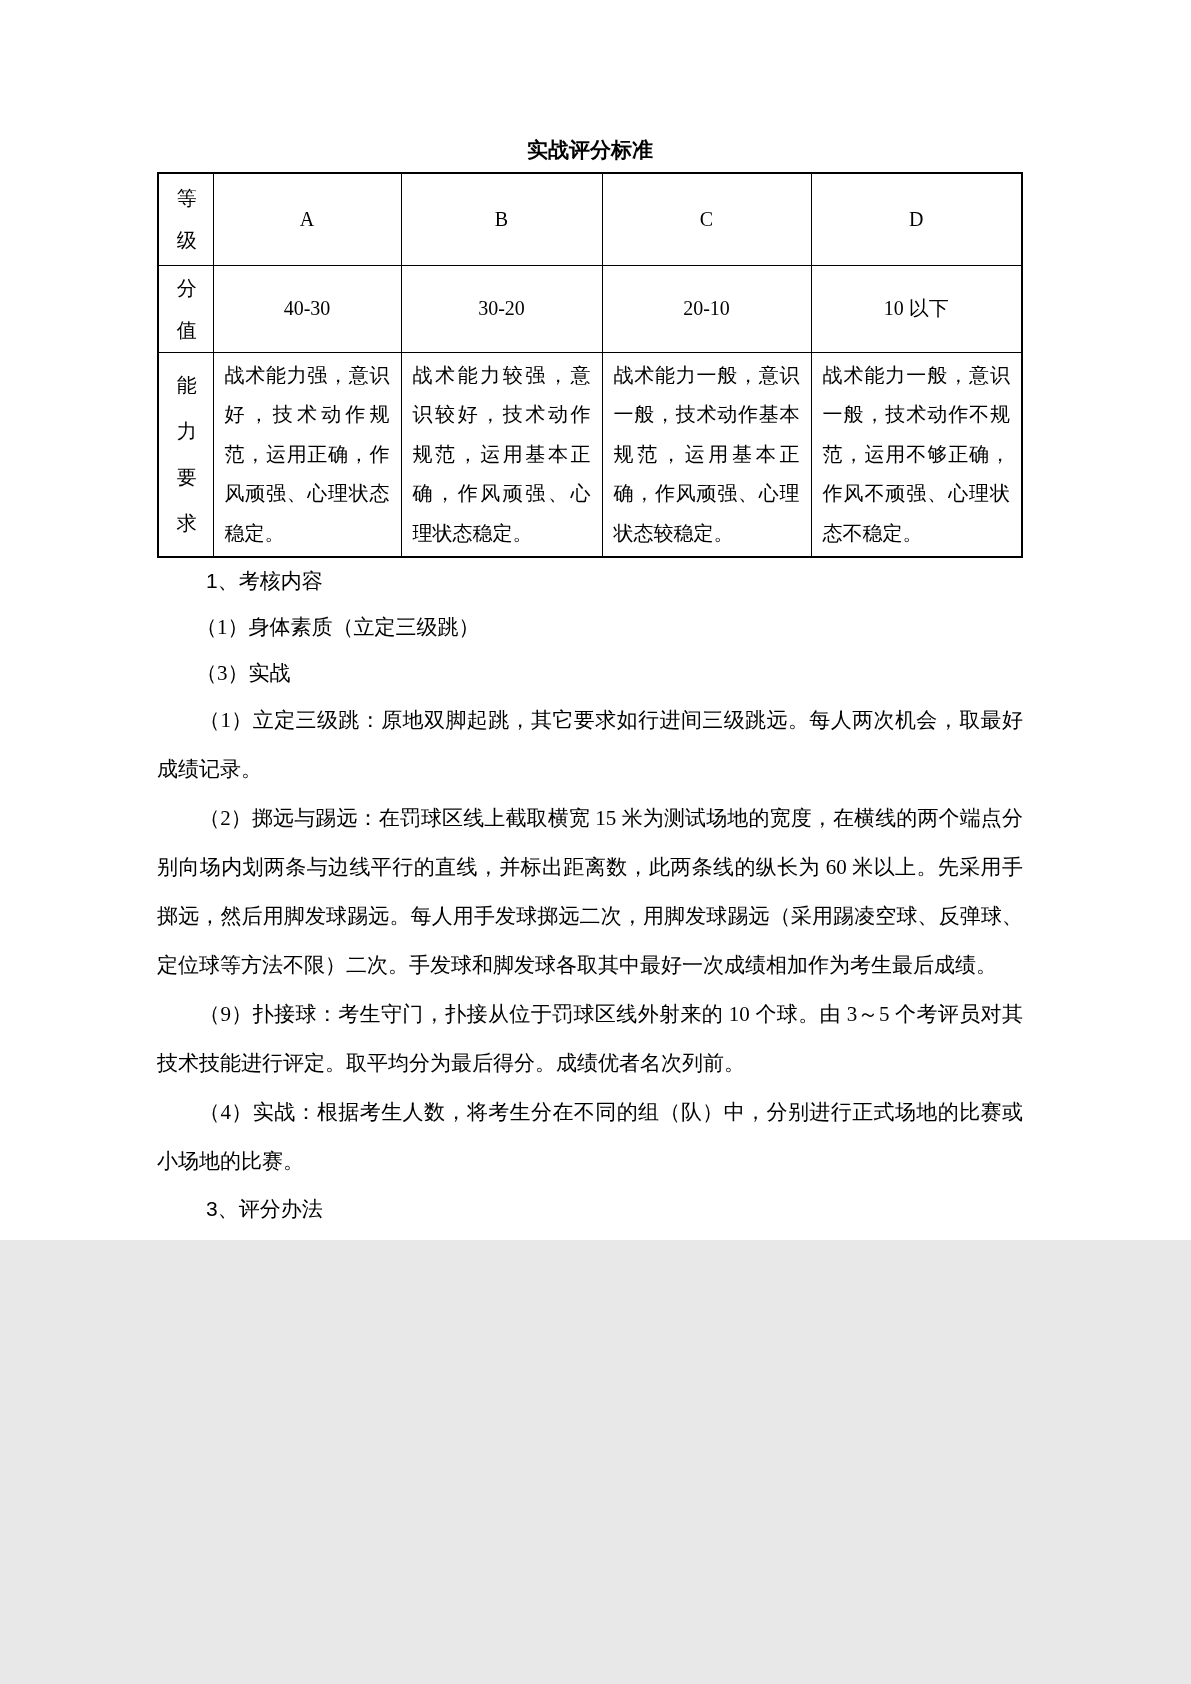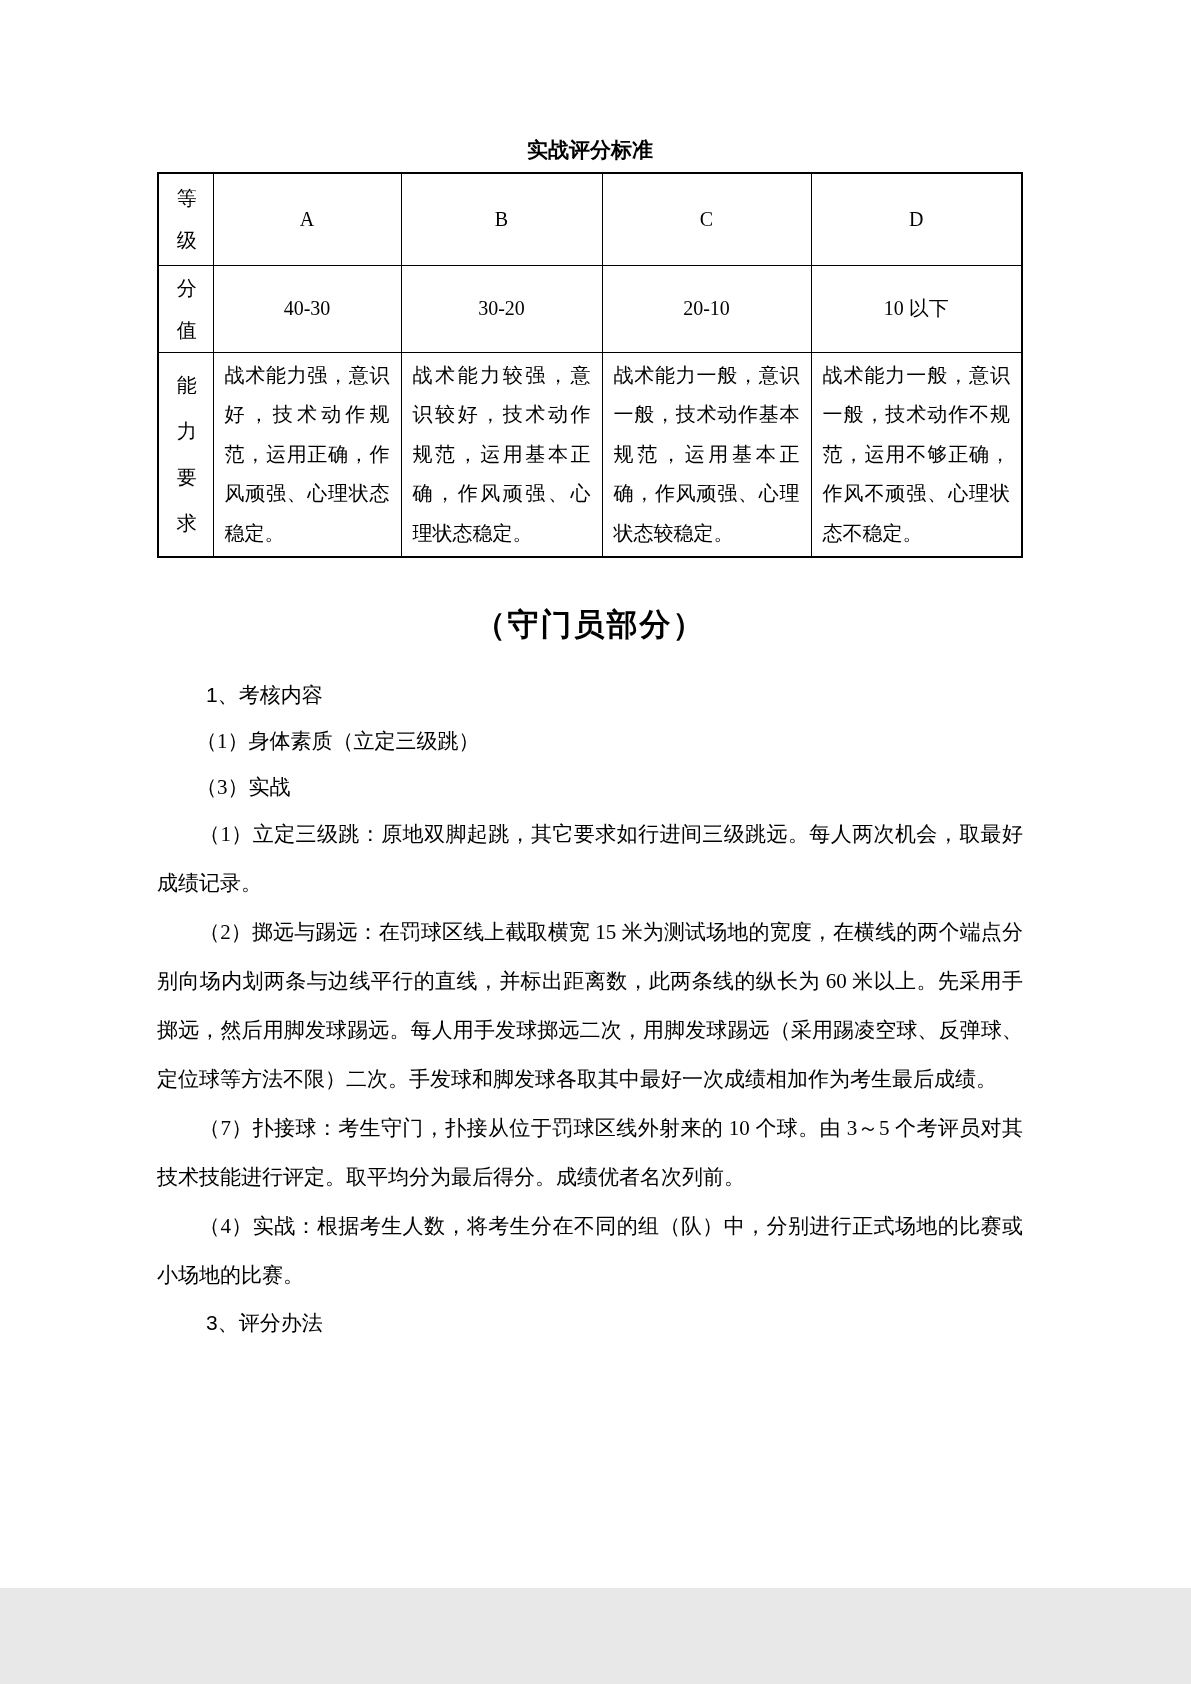--- a/index.html
+++ b/index.html
@@ -1,17 +1,17 @@
 <!DOCTYPE html>
 <html><head>
 <meta charset="utf-8">
 <style>
   html,body { margin:0; padding:0; background:#e8e8e8; }
   .page {
-    width:1191px; height:1588px;
+    width:1191px; height:1240px;
     margin:0 auto;
     background:#ffffff;
     box-sizing:border-box;
     padding:138px 168px 40px 157px;
     font-family:"Liberation Serif","DejaVu Serif",serif;
     color:#000;
     overflow:hidden;
   }
   .doc-title {
     font-size:21px; font-weight:bold; text-align:center;
@@ -97,24 +97,23 @@
           <div class="vlabel vl-4">能力要求</div>
         </td>
         <td class="ability-cell">战术能力强，意识好，技术动作规范，运用正确，作风顽强、心理状态稳定。</td>
         <td class="ability-cell">战术能力较强，意识较好，技术动作规范，运用基本正确，作风顽强、心理状态稳定。</td>
         <td class="ability-cell">战术能力一般，意识一般，技术动作基本规范，运用基本正确，作风顽强、心理状态较稳定。</td>
         <td class="ability-cell">战术能力一般，意识一般，技术动作不规范，运用不够正确，作风不顽强、心理状态不稳定。</td>
       </tr>
     </tbody>
   </table>
 
-  <div class="big-heading">（守门员部分）</div>
 
   <div class="blk h">1、考核内容</div>
   <div class="blk item">（1）身体素质（立定三级跳）</div>
   <div class="blk item">（3）实战</div>
   <div class="blk para">（1）立定三级跳：原地双脚起跳，其它要求如行进间三级跳远。每人两次机会，取最好成绩记录。</div>
   <div class="blk para">（2）掷远与踢远：在罚球区线上截取横宽 15 米为测试场地的宽度，在横线的两个端点分别向场内划两条与边线平行的直线，并标出距离数，此两条线的纵长为 60 米以上。先采用手掷远，然后用脚发球踢远。每人用手发球掷远二次，用脚发球踢远（采用踢凌空球、反弹球、定位球等方法不限）二次。手发球和脚发球各取其中最好一次成绩相加作为考生最后成绩。</div>
-  <div class="blk para">（7）扑接球：考生守门，扑接从位于罚球区线外射来的 10 个球。由 3～5 个考评员对其技术技能进行评定。取平均分为最后得分。成绩优者名次列前。</div>
+  <div class="blk para">（9）扑接球：考生守门，扑接从位于罚球区线外射来的 10 个球。由 3～5 个考评员对其技术技能进行评定。取平均分为最后得分。成绩优者名次列前。</div>
   <div class="blk para">（4）实战：根据考生人数，将考生分在不同的组（队）中，分别进行正式场地的比赛或小场地的比赛。</div>
   <div class="blk h">3、评分办法</div>
 
 </div>
 
 </body></html>

